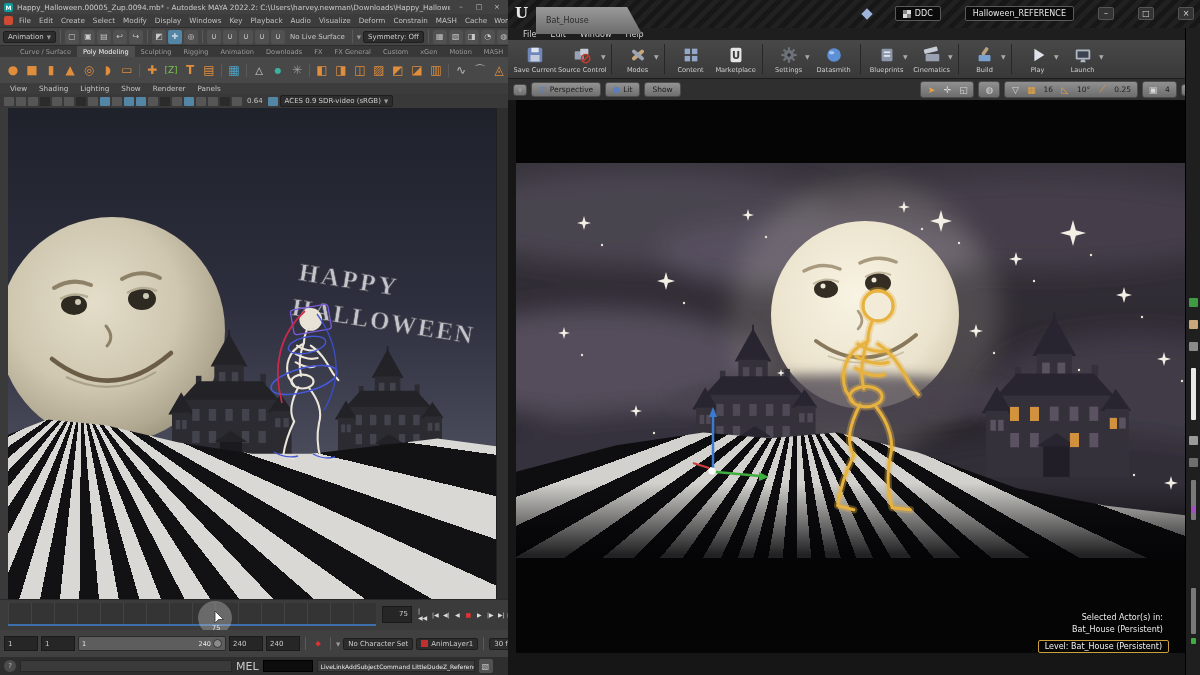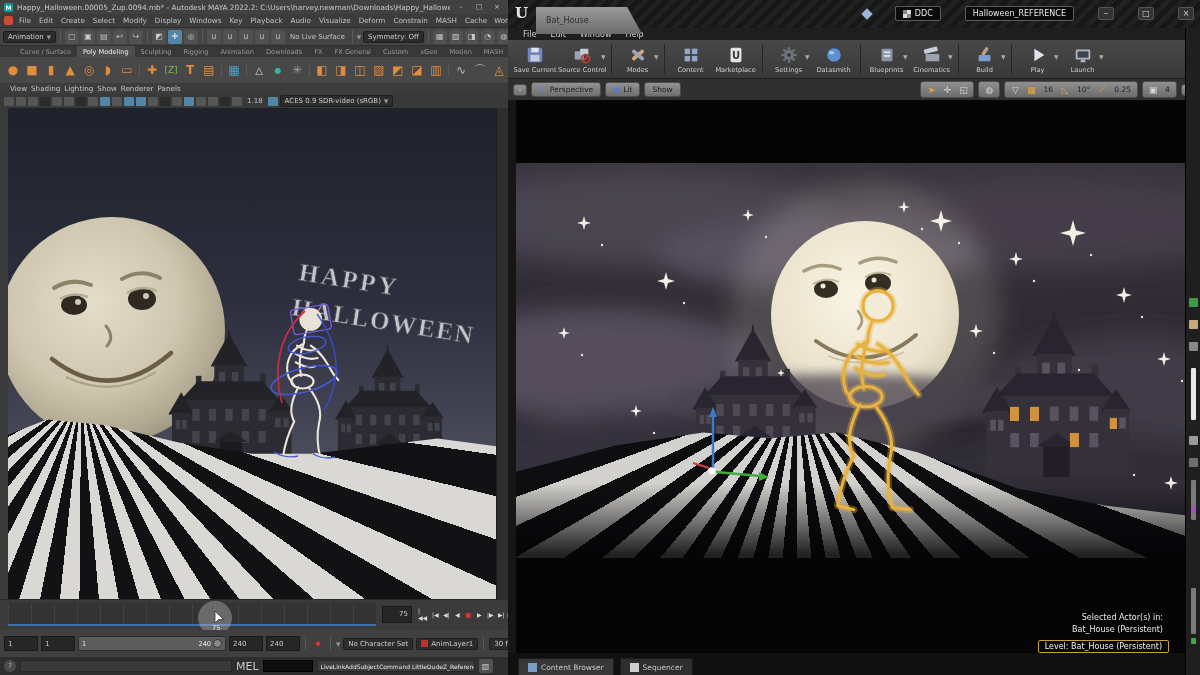--- a/index.html
+++ b/index.html
@@ -20,21 +20,21 @@
 .car{font-size:5.5px;color:#999}
 .vsep{width:1px;height:13px;background:#5a5a5a;margin:0 2px;flex:none}
 .si{width:14px;height:14px;border-radius:2px;background:#515151;color:#c9c9c9;font-size:8px;display:flex;align-items:center;justify-content:center;flex:none}
 .si.on{background:#5285a6;color:#fff}
 .stxt{font-size:7px;color:#c5c5c5;white-space:nowrap;padding:0 3px}
 .mtabs{height:11px;background:#383838;font-size:6.6px;color:#9b9b9b;display:flex;align-items:stretch;padding-left:14px}
 .mtab{padding:0 6px;display:flex;align-items:center;white-space:nowrap}
 .mtab.on{background:#4e4e4e;color:#f2f2f2}
 .mshelf{height:26px;background:#484848;gap:1px;padding:0 4px}
 .shi{width:18px;height:18px;font-size:12px;color:#e08d3c;display:flex;align-items:center;justify-content:center;flex:none}
-.pmenu{height:11px;background:#3c3c3c;font-size:7.2px;color:#c6c6c6;gap:4px;padding:0 10px}
+.pmenu{height:11px;background:#3c3c3c;font-size:7.2px;color:#c6c6c6;gap:12px;padding:0 10px}
 .vptb{height:14px;background:#393939;gap:2px;padding:0 4px}
 .ti{width:10px;height:9px;background:#565656;border-radius:1px;flex:none}
 .ti.on{background:#5285a6}
 .ti.dk{background:#2b2b2b}
 #mvp{left:8px;top:108px;width:488px;height:491px;overflow:hidden;background:linear-gradient(#1f212b 0%,#2d2f3e 40%,#4b4d5c 72%,#6e7080 100%)}
 #mground{left:0;top:300px;width:488px;height:191px;background:repeating-conic-gradient(from 10deg at 15% -6%,#121215 0deg 5.5deg,#d9d8d4 5.5deg 11deg);clip-path:polygon(0 14%,8% 6%,20% 9%,35% 18%,50% 24%,62% 24%,75% 20%,88% 16%,100% 20%,100% 100%,0 100%)}
 #mstrip{left:496px;top:108px;width:12px;height:491px;background:#2e2e2e;border-left:1px solid #202020}
 #mtime{left:0;top:599px;width:508px;height:31px;background:#3b3b3b;border-top:1px solid #292929}
 #mslots{position:absolute;left:8px;top:3px;width:368px;height:23px;background:#343434;border-bottom:2px solid #3d6faa;background-image:repeating-linear-gradient(90deg,#424242 0 1px,transparent 1px 23px)}
 #mcursor{position:absolute;left:198px;top:1px;width:34px;height:34px;border-radius:50%;background:rgba(195,195,195,.38)}
@@ -304,21 +304,21 @@
       <span class="ti on"></span>
       <span class="ti on"></span>
       <span class="ti"></span>
       <span class="ti dk"></span>
       <span class="ti"></span>
       <span class="ti on"></span>
       <span class="ti"></span>
       <span class="ti"></span>
       <span class="ti dk"></span>
       <span class="ti"></span>
-    <span class="stxt">1.18</span>
+    <span class="stxt">0.64</span>
     <span class="ti on"></span>
     <span class="dd">
         <span>ACES 0.9 SDR-video (sRGB)</span>
         <span class="car">▼</span>
       </span>
   </div>
 
   <div id="mvp" class="a">
     <svg class="a" style="left:0;top:0" width="488" height="491">
       <circle cx="104" cy="222" r="113" fill="url(#mmoon)"></circle>
@@ -710,30 +710,20 @@
         </g>
       </svg>
     </div>
     <div class="selinfo">
       <div>Selected Actor(s) in:</div>
       <div>Bat_House (Persistent)</div>
     </div>
     <div class="levelpill">Level:  Bat_House (Persistent)</div>
   </div>
 
-  <div id="ubottom" class="a">
-    <span class="ubt">
-      <span class="bic" style="background:#7aa0c8"></span>
-      <span>Content Browser</span>
-    </span>
-    <span class="ubt" style="background:#2e2e2e">
-      <span class="bic" style="background:#cfcfcf"></span>
-      <span>Sequencer</span>
-    </span>
-  </div>
 
   <div id="ustrip" class="a">
     <span class="stripitem" style="top:270px;height:9px;background:#3f9b43"></span>
     <span class="stripitem" style="top:292px;height:9px;background:#c9a87c"></span>
     <span class="stripitem" style="top:314px;height:9px;background:#8a8a8a"></span>
     <span class="stripitem" style="top:340px;height:52px;background:#e8e8e8;width:5px;left:5px"></span>
     <span class="stripitem" style="top:408px;height:9px;background:#9a9a9a"></span>
     <span class="stripitem" style="top:430px;height:9px;background:#6f6f6f"></span>
     <span class="stripitem" style="top:452px;height:40px;background:#7a7a7a;width:5px;left:5px"></span>
     <span class="stripitem" style="top:478px;height:7px;background:#a050c0;width:5px;left:5px"></span>

